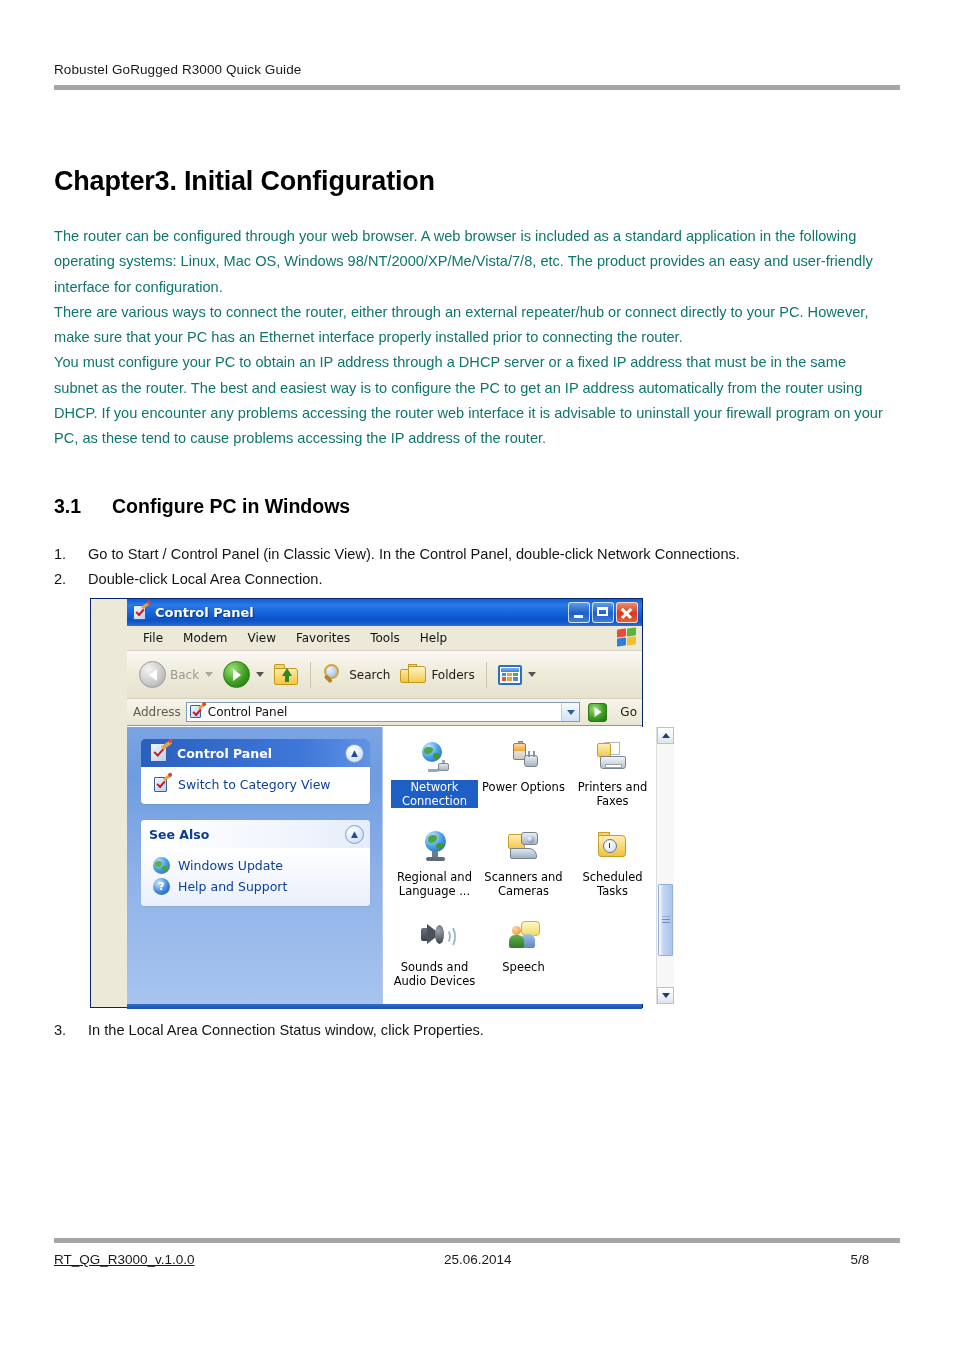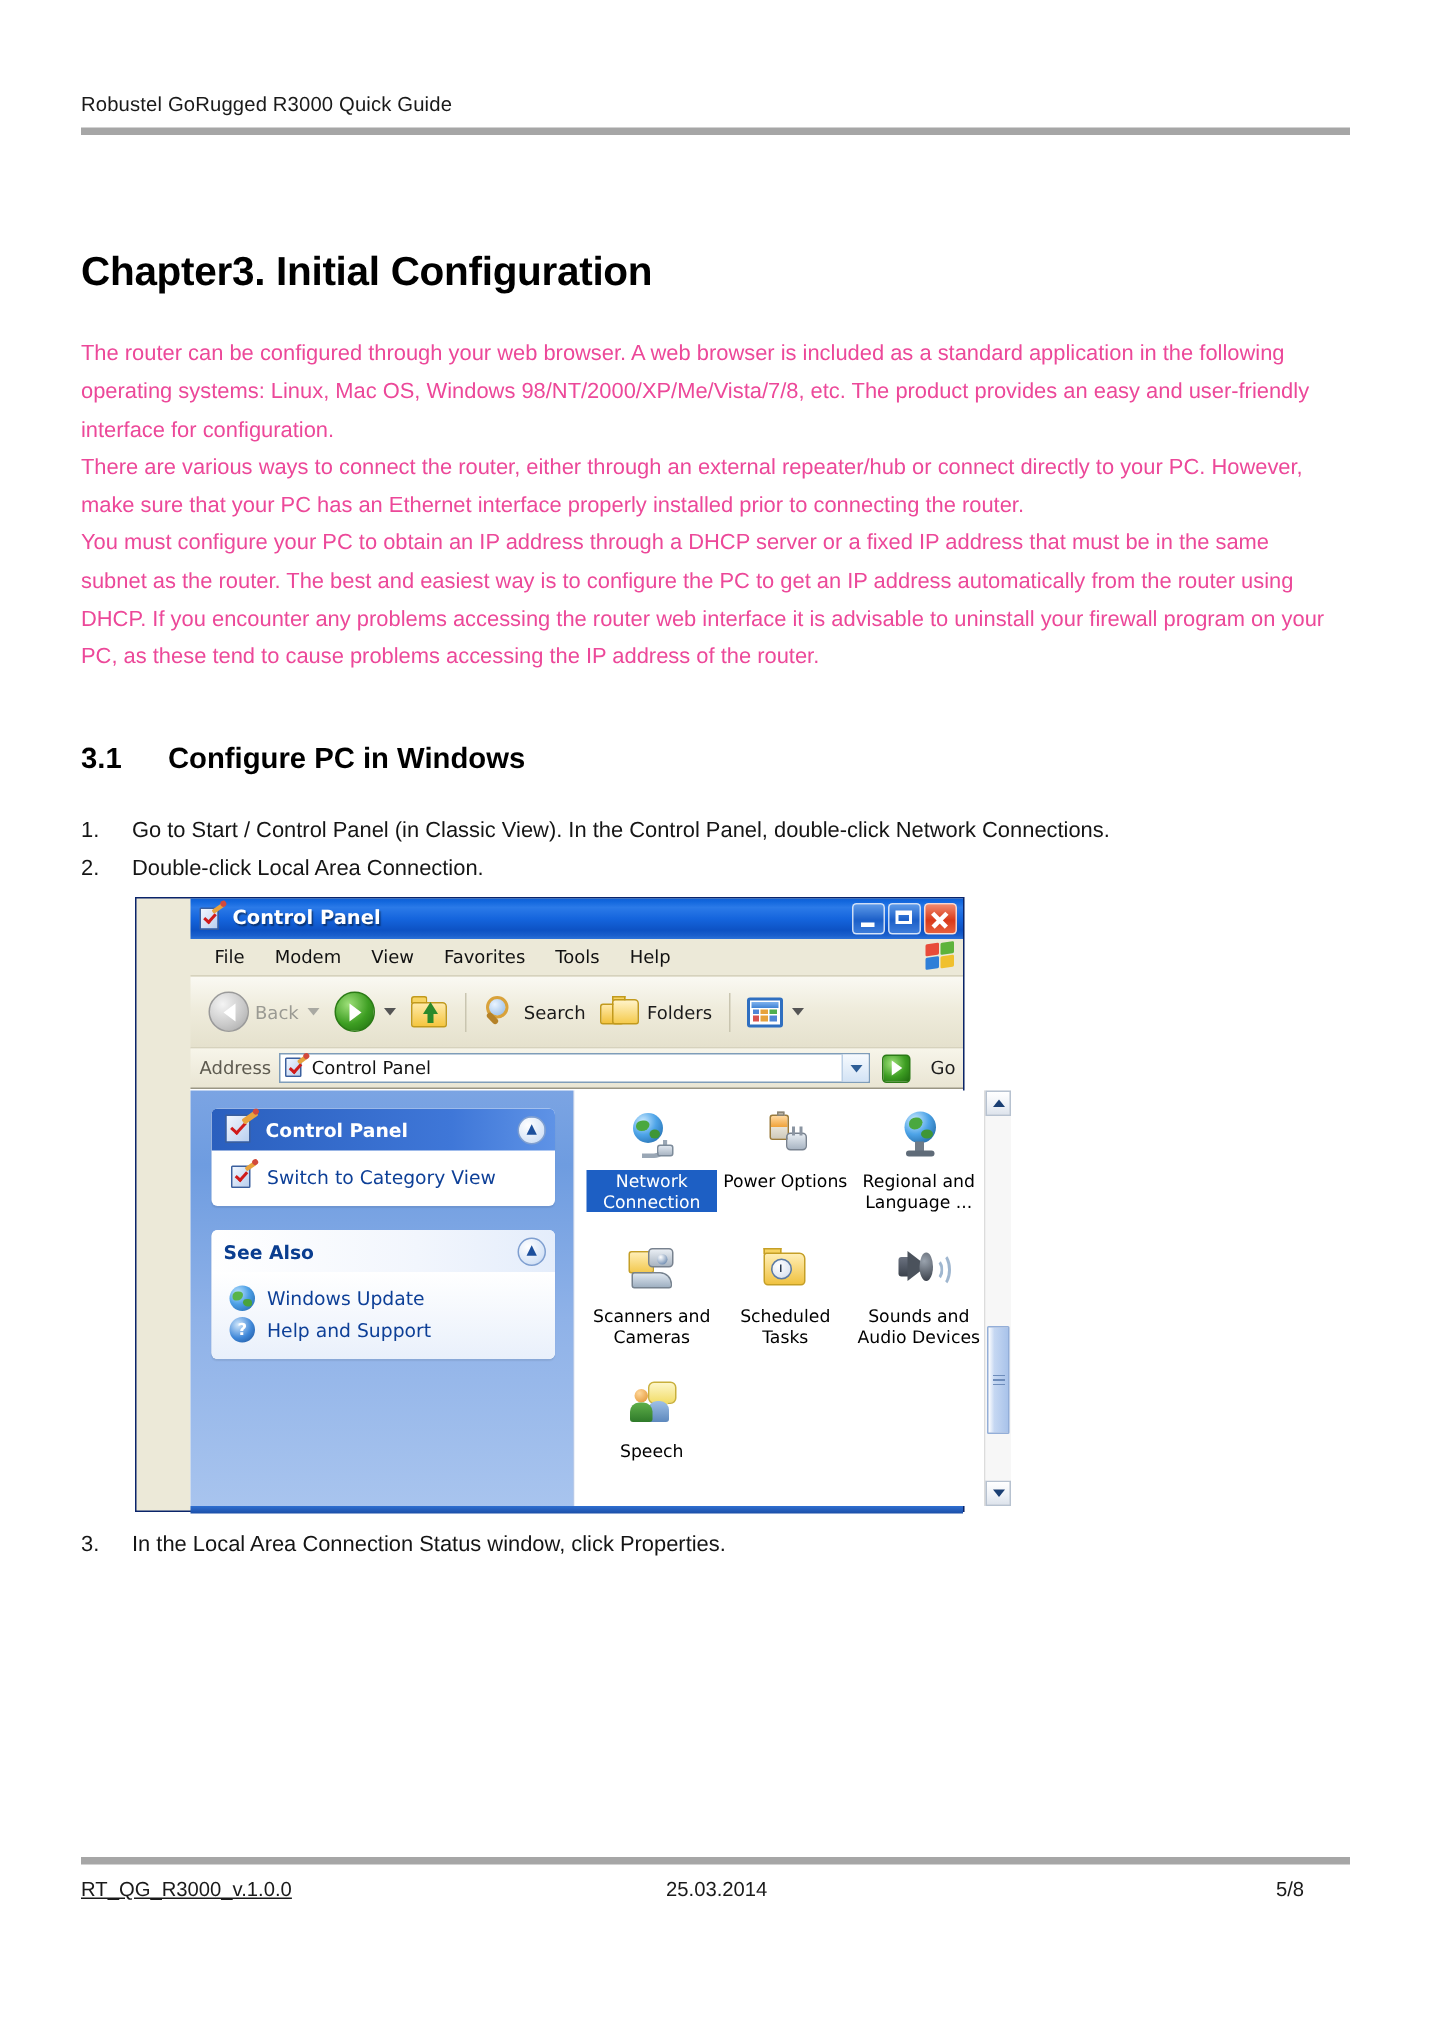--- a/index.html
+++ b/index.html
@@ -54,21 +54,21 @@
   
   .body-block {
     position: absolute;
     left: 54px;
     top: 224px;
     width: 836px;
   }
   .body-par {
     font-size: 14.6px;
     line-height: 25.3px;
-    color: #ec4899;
+    color: #0f766e;
     margin: 0;
     text-align: left;
   }
 
   
   .section-heading {
     position: absolute;
     left: 54px;
     top: 479px;
     font-size: 19.5px;
@@ -970,20 +970,28 @@
 
 
           <div class="cp-item">
             <span class="cpi-icon ic-power">
               <i class="batt"></i>
                 <i class="plug2"></i>
             </span>
             <span class="cpi-label">Power Options</span>
           </div>
 
+          <div class="cp-item">
+            <span class="cpi-icon ic-printer">
+              <i class="pap"></i>
+                <i class="fold"></i>
+                <i class="prn"></i>
+            </span>
+            <span class="cpi-label">Printers and Faxes</span>
+          </div>
 
           <div class="cp-item">
             <span class="cpi-icon ic-regional">
               <i class="globe2"></i>
                 <i class="stand"></i>
                 <i class="base"></i>
             </span>
             <span class="cpi-label">Regional and Language ...</span>
           </div>
 
@@ -1046,18 +1054,18 @@
     <div class="step-row">
       <span class="step-num">3.</span>
       <span class="step-text">In the Local Area Connection Status window, click Properties.</span>
     </div>
   </div>
 
   <div class="doc-footer">
     <div class="doc-footer-rule"></div>
     <div class="doc-footer-row">
       <span class="ft-left">RT_QG_R3000_v.1.0.0</span>
-      <span class="ft-center">25.03.2014</span>
+      <span class="ft-center">25.06.2014</span>
       <span class="ft-right">5/8</span>
     </div>
   </div>
 
 </div>
 
 </body></html>

